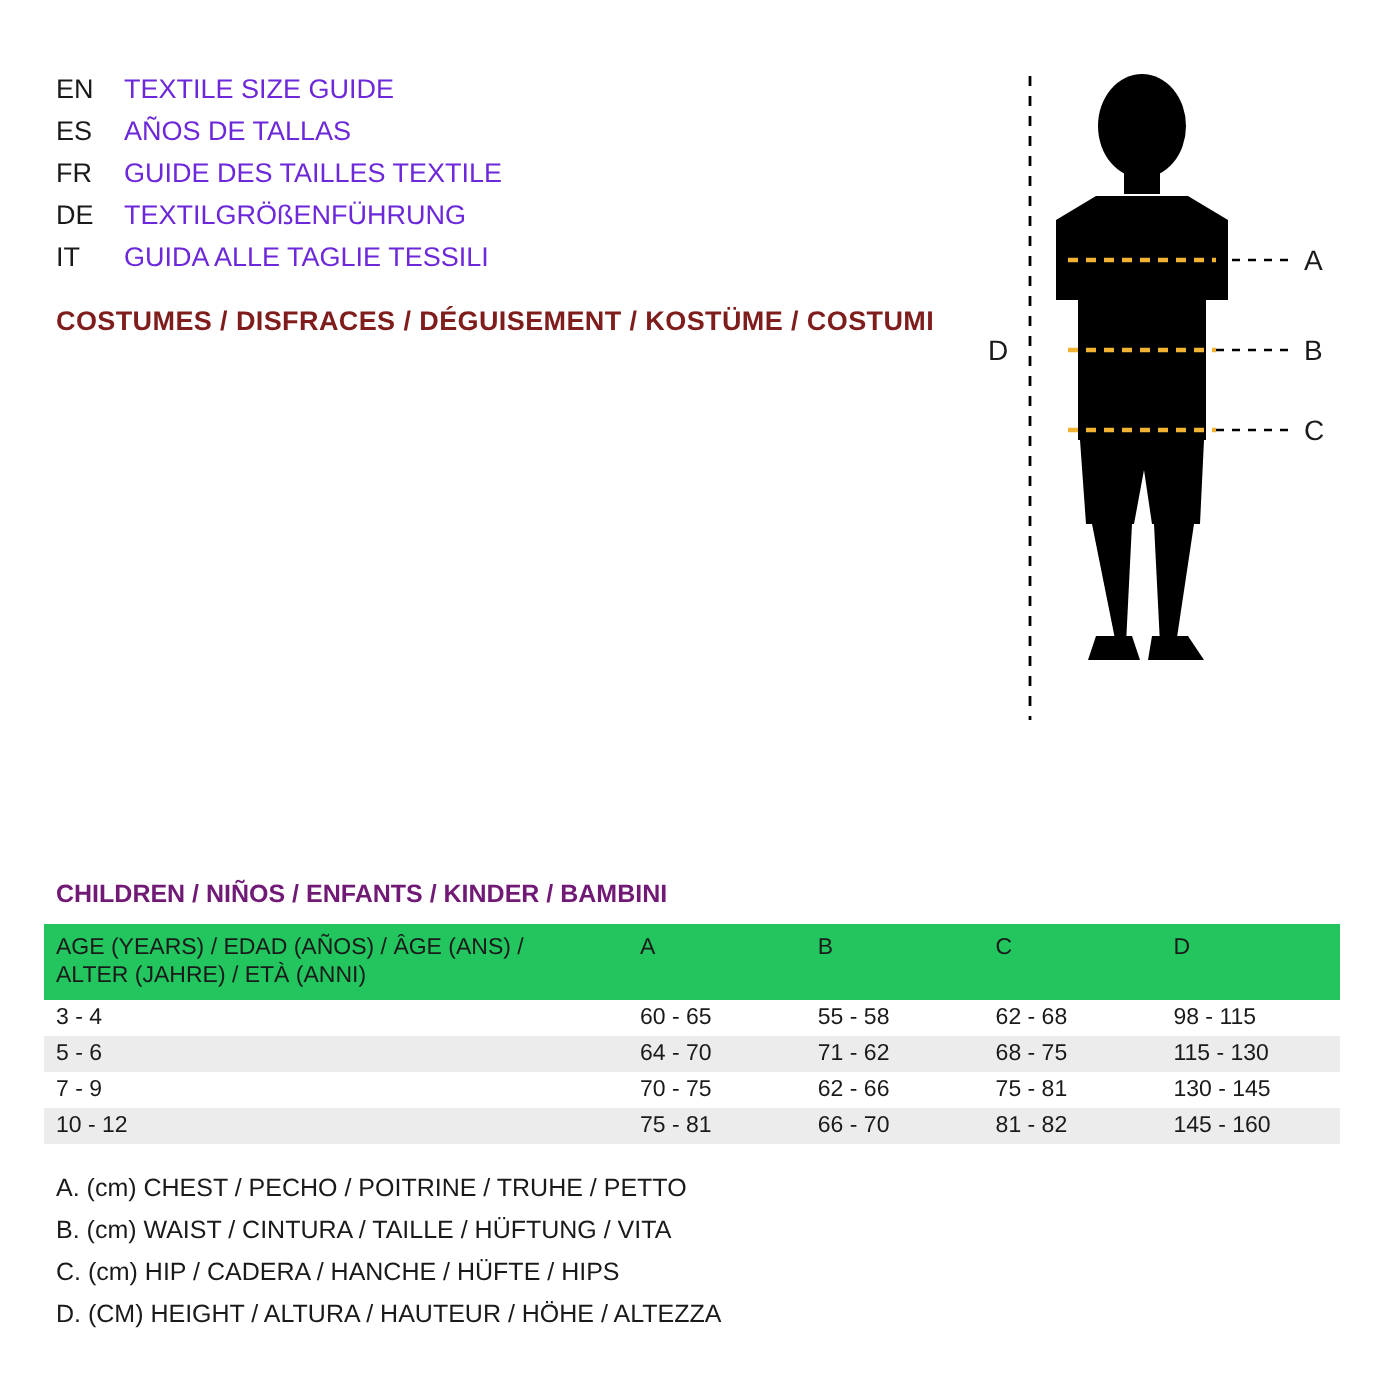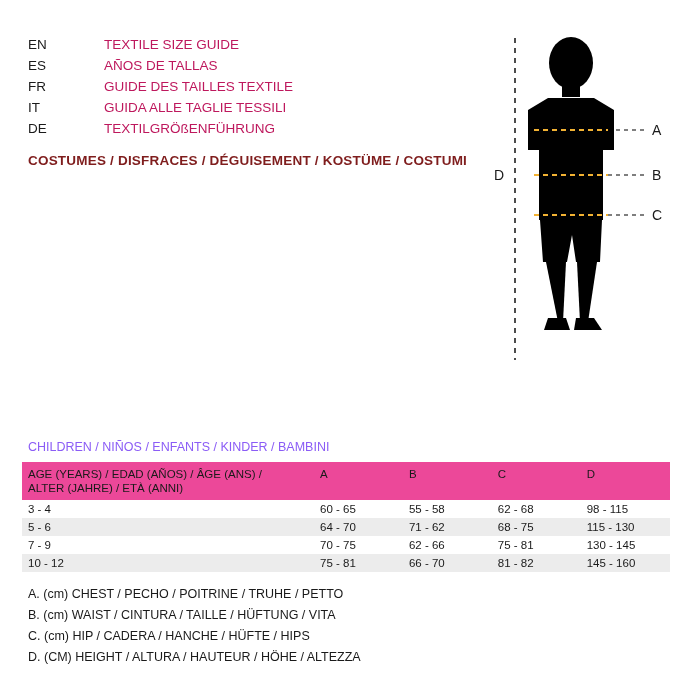--- a/index.html
+++ b/index.html
@@ -34,22 +34,21 @@
     font-size: 13.5px;
     line-height: 21px;
     white-space: nowrap;
   }
   .lang-code {
     width: 34px;
     flex: 0 0 34px;
     color: #1a1a1a;
   }
   .lang-text {
-    color: #be185d;
-    margin-left: 42px;
+    color: #6d28d9;
   }
   .costumes-line {
     margin-top: 14px;
     font-size: 13.5px;
     font-weight: bold;
     letter-spacing: 0.2px;
     color: #7f1d1d;
     white-space: nowrap;
   }
 
@@ -64,43 +63,44 @@
   .figure svg {
     display: block;
   }
 
   
   .children-label {
     position: absolute;
     left: 28px;
     top: 440px;
     font-size: 12.5px;
-    color: #8b5cf6;
+    color: #701a75;
     white-space: nowrap;
+    font-weight: bold;
   }
 
   
   .size-table {
     position: absolute;
     left: 22px;
     top: 462px;
     width: 648px;
     border-collapse: collapse;
     font-size: 11.5px;
     color: #1a1a1a;
   }
   .size-table th,
   .size-table td {
     text-align: left;
     padding: 3px 0 3px 6px;
     font-weight: normal;
     vertical-align: top;
   }
   .size-table thead tr {
-    background: #ec4899;
+    background: #22c55e;
     margin-top: 16px;
   }
   .size-table thead th {
     padding-top: 5px;
     padding-bottom: 5px;
     line-height: 14px;
   }
   .size-table tbody tr.odd-row {
     background: #ffffff;
   }
@@ -134,26 +134,26 @@
     </div>
     <div class="lang-row">
       <span class="lang-code">ES</span>
       <span class="lang-text">AÑOS DE TALLAS</span>
     </div>
     <div class="lang-row">
       <span class="lang-code">FR</span>
       <span class="lang-text">GUIDE DES TAILLES TEXTILE</span>
     </div>
     <div class="lang-row">
+      <span class="lang-code">DE</span>
+      <span class="lang-text">TEXTILGRÖßENFÜHRUNG</span>
+    </div>
+    <div class="lang-row">
       <span class="lang-code">IT</span>
       <span class="lang-text">GUIDA ALLE TAGLIE TESSILI</span>
-    </div>
-    <div class="lang-row">
-      <span class="lang-code">DE</span>
-      <span class="lang-text">TEXTILGRÖßENFÜHRUNG</span>
     </div>
     <div class="costumes-line">COSTUMES / DISFRACES / DÉGUISEMENT / KOSTÜME / COSTUMI</div>
   </div>
 
   <div class="figure">
     <svg width="210" height="340" viewBox="0 0 210 340" xmlns="http://www.w3.org/2000/svg">
 
       <line x1="45" y1="8" x2="45" y2="330" stroke="#000000" stroke-width="1.4" stroke-dasharray="5,5"></line>
 
       <ellipse cx="101" cy="33" rx="22" ry="26" fill="#000000"></ellipse>

